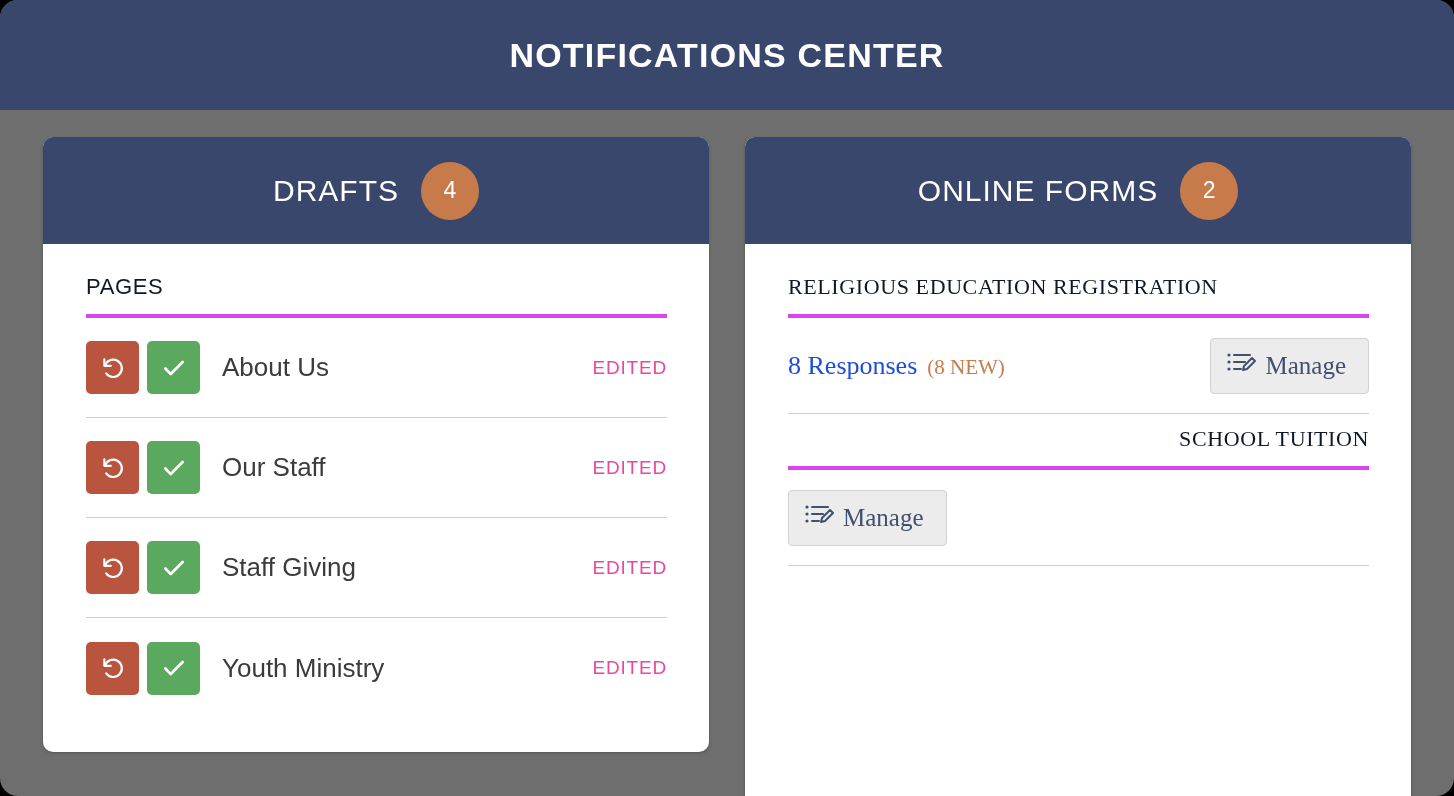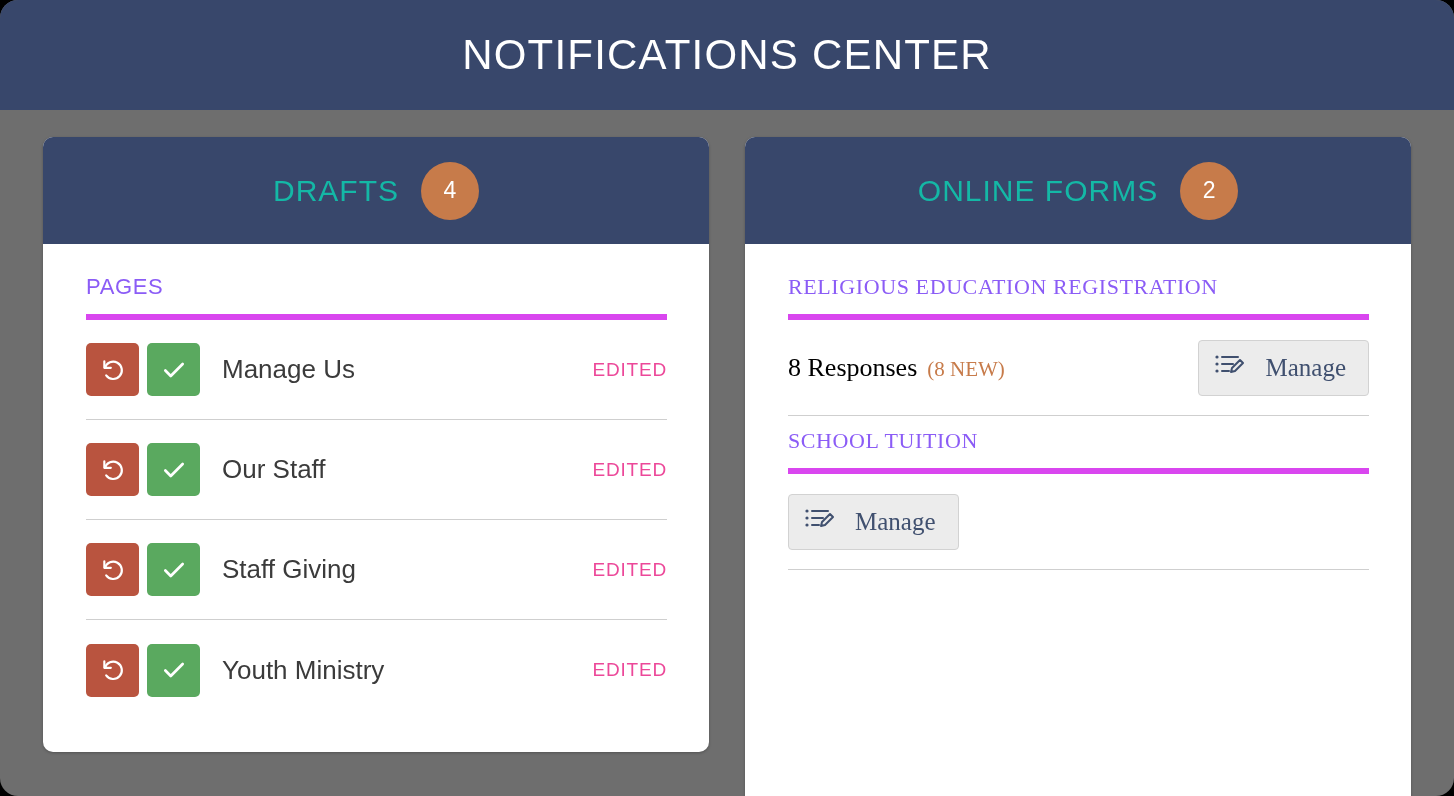--- a/index.html
+++ b/index.html
@@ -21,22 +21,22 @@
   
   .app-header {
     height: 110px;
     background: #38476b;
     display: flex;
     align-items: center;
     justify-content: center;
   }
   .app-header h1 {
     color: #ffffff;
-    font-size: 42px;
-    font-weight: 400;
+    font-size: 34px;
+    font-weight: 700;
     letter-spacing: 1.2px;
   }
   
   .panels {
     display: flex;
     gap: 36px;
     padding: 27px 41px 0 43px;
   }
   .panel {
     background: #ffffff;
@@ -48,43 +48,43 @@
   .panel-forms  { width: 666px; height: 702px; }
   .panel-head {
     height: 107px;
     background: #38476b;
     display: flex;
     align-items: center;
     justify-content: center;
     gap: 22px;
   }
   .panel-head .title {
-    color: #14b8a6;
+    color: #ffffff;
     font-size: 30px;
     font-weight: 400;
     letter-spacing: 1px;
   }
   .badge {
     width: 58px;
     height: 58px;
     border-radius: 50%;
     background: #c77b4a;
     color: #ffffff;
     font-size: 23px;
     display: flex;
     align-items: center;
     justify-content: center;
   }
   .panel-body { padding: 30px 42px 0 43px; }
   .section-label {
-    color: #8b5cf6;
+    color: #0f172a;
     font-size: 22px;
     letter-spacing: .6px;
     padding-bottom: 14px;
-    border-bottom: 6px solid #d946ef;
+    border-bottom: 4px solid #d946ef;
   }
   
   .draft-row {
     display: flex;
     align-items: center;
     height: 100px;
     border-bottom: 1px solid #cfcfcf;
   }
   .draft-row:last-child { border-bottom: none; }
   .btns { display: flex; gap: 8px; margin-right: 22px; }
@@ -114,42 +114,42 @@
   .form-group { margin-bottom: 12px; font-family: Liberation Serif, serif; }
   .form-row {
     display: flex;
     align-items: center;
     justify-content: space-between;
     height: 96px;
     border-bottom: 1px solid #cfcfcf;
   }
   .resp-text {
     font-size: 26px;
-    color: #000000;
+    color: #1d4ed8;
   }
   .resp-new {
     color: #c77b4a;
     font-size: 21px;
     margin-left: 6px;
   }
   .manage-btn {
     display: flex;
     align-items: center;
-    gap: 20px;
+    gap: 8px;
     background: #ececec;
     border: 1px solid #d2d2d2;
     border-radius: 4px;
     padding: 12px 22px 12px 16px;
     cursor: pointer;
   }
   .manage-btn .label {
     font-size: 25px;
     color: #40506f;
   }
-  .group-head { margin-top: 6px; }
+  .group-head { margin-top: 6px; text-align: right; }
 </style>
 </head>
 <body>
 
 <div class="screen">
 
   <div class="app-header">
     <h1>NOTIFICATIONS CENTER</h1>
   </div>
 
@@ -174,21 +174,21 @@
               </span>
             </div>
             <div class="sq-btn sq-approve">
               <span>
                 <svg width="26" height="26" viewBox="0 0 24 24" fill="none" stroke="#ffffff" stroke-width="2.5" stroke-linecap="round" stroke-linejoin="round">
                   <path d="M4 12.5l5 5 11-11"></path>
                 </svg>
               </span>
             </div>
           </div>
-          <span class="draft-name">Manage Us</span>
+          <span class="draft-name">About Us</span>
           <span class="edited">EDITED</span>
         </div>
 
         <div class="draft-row">
           <div class="btns">
             <div class="sq-btn sq-revert">
               <span>
                 <svg width="26" height="26" viewBox="0 0 24 24" fill="none" stroke="#ffffff" stroke-width="2" stroke-linecap="round" stroke-linejoin="round">
                   <path d="M4 4v6h6"></path>
                   <path d="M4.5 10a8 8 0 1 1 1.2 7"></path>

